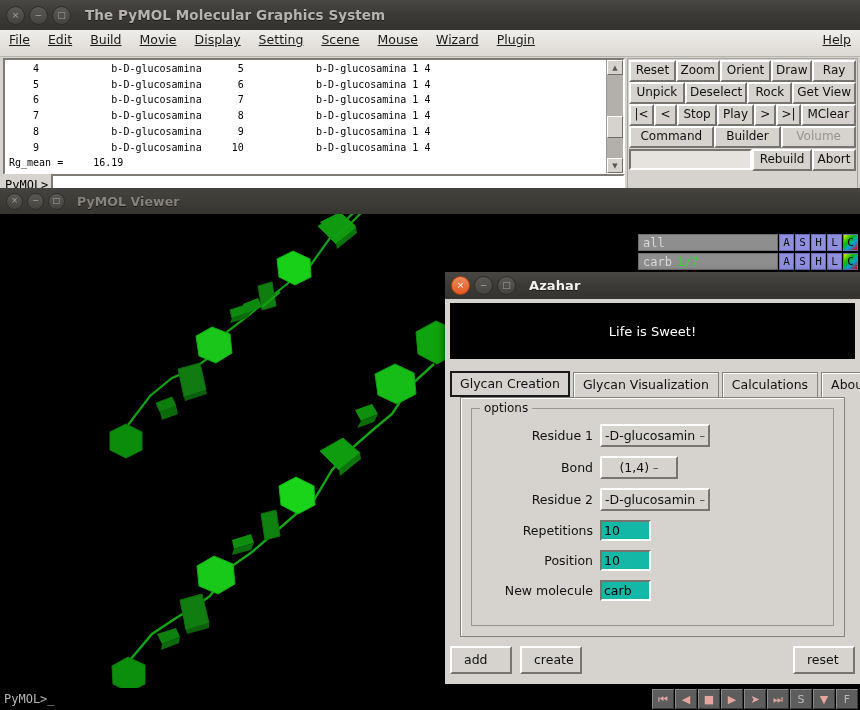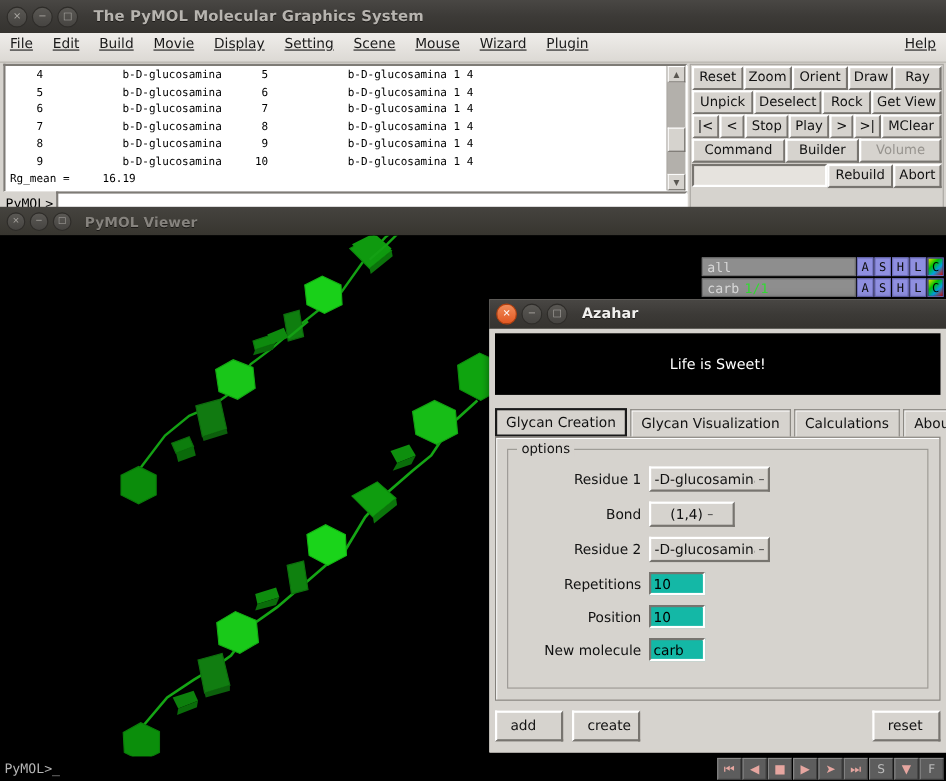--- a/index.html
+++ b/index.html
@@ -195,21 +195,21 @@
     border: 1px solid #84817c;
     border-bottom: none;
     box-sizing: border-box; white-space: nowrap;
     box-shadow: inset 1px 1px 0 #fff;
   }
   .tab.selected {
     border: 2px solid #1a1a1a; box-shadow: none;
     background: #d6d3ce; padding: 3px 8px 4px 8px;
   }
   #panel {
-    margin: 0 2px; height: 240px;
+    margin: 0 12px; height: 240px;
     background: #d6d3ce;
     border: 1px solid #84817c; border-top: 1px solid #84817c;
     box-sizing: border-box; position: relative;
     box-shadow: inset 1px 1px 0 #fff;
   }
   #fieldset {
     position: absolute; left: 10px; top: 10px; right: 10px; bottom: 10px;
     border: 1px solid #9a9792;
     box-sizing: border-box;
   }
@@ -464,21 +464,21 @@
             </div>
             <div class="objbtn">A</div>
             <div class="objbtn">S</div>
             <div class="objbtn">H</div>
             <div class="objbtn">L</div>
             <div class="objbtn rainbow">C</div>
           </div>
           <div class="objrow">
             <div class="objname">
               <span>carb</span>
-              <span class="cnt">1/1</span>
+              <span class="cnt">1/7</span>
             </div>
             <div class="objbtn">A</div>
             <div class="objbtn">S</div>
             <div class="objbtn">H</div>
             <div class="objbtn">L</div>
             <div class="objbtn rainbow">C</div>
           </div>
           <div class="objrow">
             <div class="objname">
               <span>cgo01</span>

